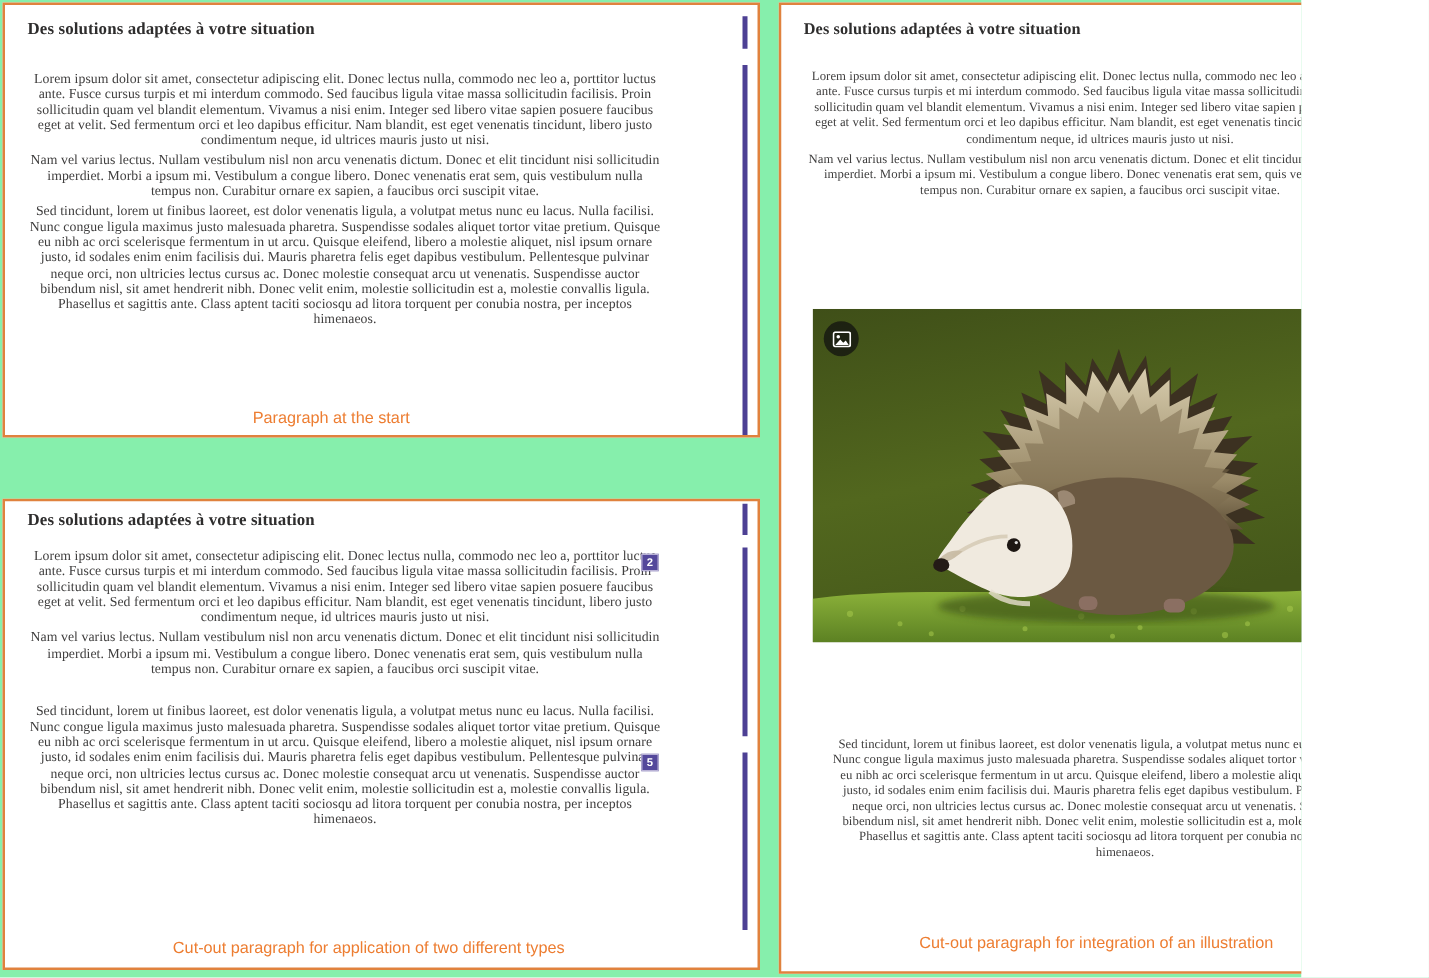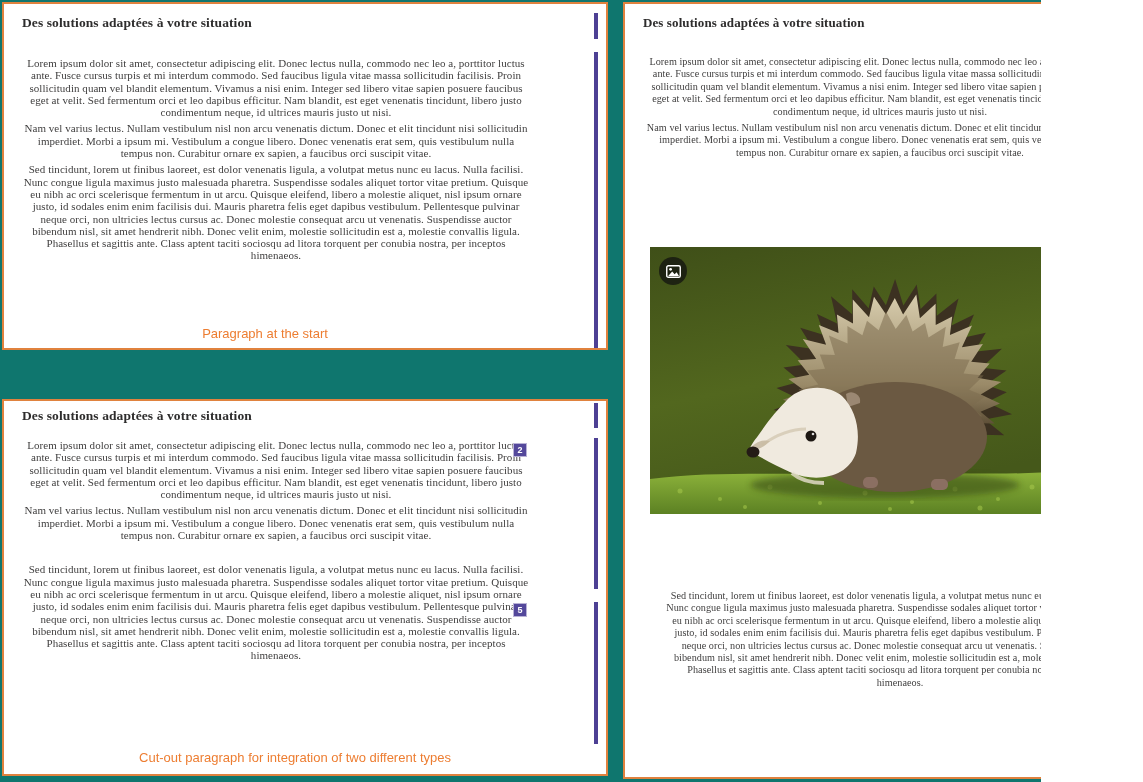--- a/index.html
+++ b/index.html
@@ -1,18 +1,18 @@
 <!DOCTYPE html>
 <html><head>
 <meta charset="utf-8">
 <style>
   * { margin:0; padding:0; box-sizing:border-box; }
   html,body { background:#ffffff; }
   #canvas {
-    position:relative; width:1041px; height:782px; background:#0f766e; overflow:hidden;
+    position:relative; width:1041px; height:782px; background:#86efac; overflow:hidden;
     font-family:"Liberation Serif","DejaVu Serif",serif;
   }
   .panel {
     position:absolute; border:2px solid #e0823e; background:#ffffff;
   }
   #panel-a { left:2px;  top:2px;   width:606px; height:348px; }
   #panel-b { left:2px;  top:399px; width:606px; height:377px; }
   #panel-c { left:623px; top:2px;  width:518px; height:777px; }
 
   .doc-heading {
@@ -76,21 +76,21 @@
     <div class="vbar" style="right:8px; top:48px; height:296px;"></div>
   </div>
 
   <div class="panel" id="panel-b">
     <div class="doc-heading">Des solutions adaptées à votre situation</div>
     <div class="body-text para para-1">Lorem ipsum dolor sit amet, consectetur adipiscing elit. Donec lectus nulla, commodo nec leo a, porttitor luctus ante. Fusce cursus turpis et mi interdum commodo. Sed faucibus ligula vitae massa sollicitudin facilisis. Proin sollicitudin quam vel blandit elementum. Vivamus a nisi enim. Integer sed libero vitae sapien posuere faucibus eget at velit. Sed fermentum orci et leo dapibus efficitur. Nam blandit, est eget venenatis tincidunt, libero justo condimentum neque, id ultrices mauris justo ut nisi.</div>
     <div class="body-text para para-2">Nam vel varius lectus. Nullam vestibulum nisl non arcu venenatis dictum. Donec et elit tincidunt nisi sollicitudin imperdiet. Morbi a ipsum mi. Vestibulum a congue libero. Donec venenatis erat sem, quis vestibulum nulla tempus non. Curabitur ornare ex sapien, a faucibus orci suscipit vitae.</div>
     <div class="body-text para para-3">Sed tincidunt, lorem ut finibus laoreet, est dolor venenatis ligula, a volutpat metus nunc eu lacus. Nulla facilisi. Nunc congue ligula maximus justo malesuada pharetra. Suspendisse sodales aliquet tortor vitae pretium. Quisque eu nibh ac orci scelerisque fermentum in ut arcu. Quisque eleifend, libero a molestie aliquet, nisl ipsum ornare justo, id sodales enim enim facilisis dui. Mauris pharetra felis eget dapibus vestibulum. Pellentesque pulvinar neque orci, non ultricies lectus cursus ac. Donec molestie consequat arcu ut venenatis. Suspendisse auctor bibendum nisl, sit amet hendrerit nibh. Donec velit enim, molestie sollicitudin est a, molestie convallis ligula. Phasellus et sagittis ante. Class aptent taciti sociosqu ad litora torquent per conubia nostra, per inceptos himenaeos.</div>
     <div class="ref-badge" style="left:509px; top:42px;">2</div>
     <div class="ref-badge" style="left:509px; top:202px;">5</div>
-    <div class="caption">Cut-out paragraph for integration of two different types</div>
+    <div class="caption">Cut-out paragraph for application of two different types</div>
     <div class="vbar" style="right:8px; top:2px;   height:25px;"></div>
     <div class="vbar" style="right:8px; top:37px;  height:151px;"></div>
     <div class="vbar" style="right:8px; top:201px; height:142px;"></div>
   </div>
 
   <div class="panel" id="panel-c">
     <div class="doc-heading">Des solutions adaptées à votre situation</div>
     <div class="body-text para para-1">Lorem ipsum dolor sit amet, consectetur adipiscing elit. Donec lectus nulla, commodo nec leo a, porttitor luctus ante. Fusce cursus turpis et mi interdum commodo. Sed faucibus ligula vitae massa sollicitudin facilisis. Proin sollicitudin quam vel blandit elementum. Vivamus a nisi enim. Integer sed libero vitae sapien posuere faucibus eget at velit. Sed fermentum orci et leo dapibus efficitur. Nam blandit, est eget venenatis tincidunt, libero justo condimentum neque, id ultrices mauris justo ut nisi.</div>
     <div class="body-text para para-2">Nam vel varius lectus. Nullam vestibulum nisl non arcu venenatis dictum. Donec et elit tincidunt nisi sollicitudin imperdiet. Morbi a ipsum mi. Vestibulum a congue libero. Donec venenatis erat sem, quis vestibulum nulla tempus non. Curabitur ornare ex sapien, a faucibus orci suscipit vitae.</div>
 
@@ -150,18 +150,19 @@
       <div class="img-badge">
         <svg width="15" height="13" viewBox="0 0 15 13" xmlns="http://www.w3.org/2000/svg">
           <rect x="0.75" y="0.75" width="13.5" height="11.5" rx="1.6" fill="none" stroke="#ffffff" stroke-width="1.4"></rect>
           <circle cx="4.6" cy="4.3" r="1.4" fill="#ffffff"></circle>
           <path d="M2.2,11 L6.2,6.6 L8.6,9.2 L10.6,7.3 L13,11 Z" fill="#ffffff"></path>
         </svg>
       </div>
     </div>
 
     <div class="body-text para para-3" style="position:absolute; left:20px; top:549px;">Sed tincidunt, lorem ut finibus laoreet, est dolor venenatis ligula, a volutpat metus nunc eu lacus. Nulla facilisi. Nunc congue ligula maximus justo malesuada pharetra. Suspendisse sodales aliquet tortor vitae pretium. Quisque eu nibh ac orci scelerisque fermentum in ut arcu. Quisque eleifend, libero a molestie aliquet, nisl ipsum ornare justo, id sodales enim enim facilisis dui. Mauris pharetra felis eget dapibus vestibulum. Pellentesque pulvinar neque orci, non ultricies lectus cursus ac. Donec molestie consequat arcu ut venenatis. Suspendisse auctor bibendum nisl, sit amet hendrerit nibh. Donec velit enim, molestie sollicitudin est a, molestie convallis ligula. Phasellus et sagittis ante. Class aptent taciti sociosqu ad litora torquent per conubia nostra, per inceptos himenaeos.</div>
+    <div class="caption">Cut-out paragraph for integration of an illustration</div>
     <div class="vbar" style="right:7px; top:7px;   height:26px;"></div>
     <div class="vbar" style="right:7px; top:41px;  height:487px;"></div>
     <div class="vbar" style="right:7px; top:541px; height:143px;"></div>
   </div>
 
 </div>
 
 </body></html>

